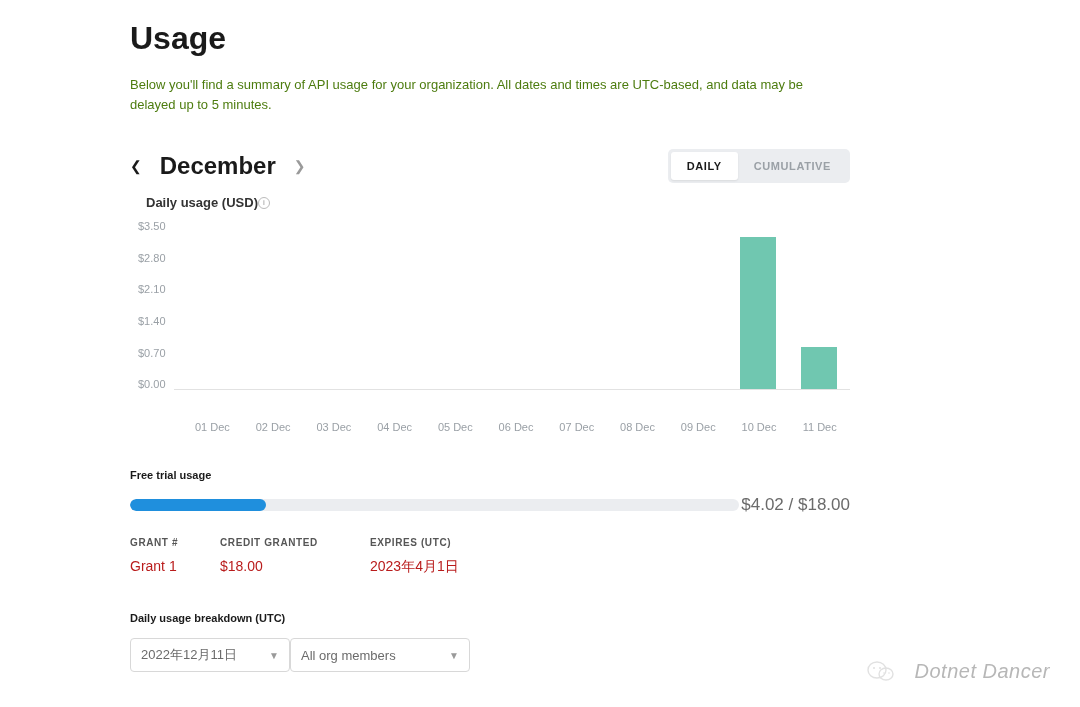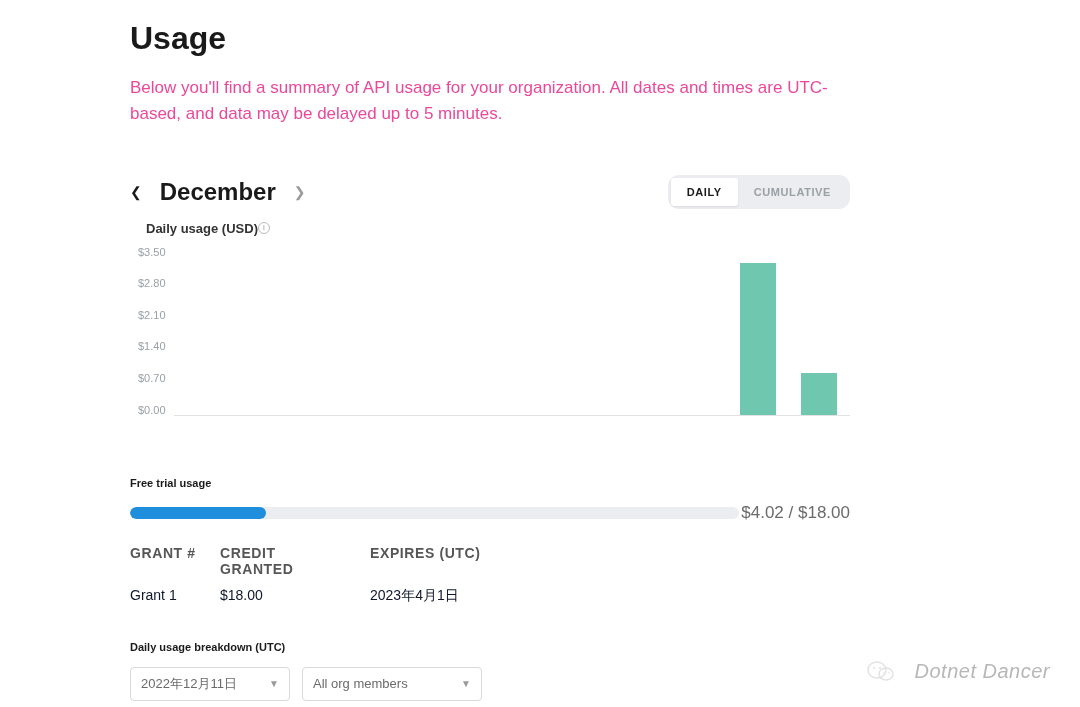--- a/index.html
+++ b/index.html
@@ -11,24 +11,24 @@
     width: 1080px;
   }
   .page { width: 720px; }
 
   h1.page-title {
     font-size: 32px;
     font-weight: 700;
     margin-bottom: 18px;
   }
   .description {
-    font-size: 17px;
-    color: #ec4899;
+    font-size: 13px;
+    color: #4d7c0f;
     line-height: 1.55;
-    margin-bottom: 47px;
+    margin-bottom: 34px;
     max-width: 700px;
   }
 
   
   .month-row {
     display: flex;
     align-items: center;
     justify-content: space-between;
     margin-bottom: 12px;
   }
@@ -44,21 +44,21 @@
     user-select: none;
   }
   .month-nav .chev.left { color: #1a1a1a; }
   .month-label {
     font-size: 24px;
     font-weight: 700;
   }
   .toggle-group {
     display: flex;
     background: #ebedf0;
-    border-radius: 11px;
+    border-radius: 5px;
     padding: 3px;
   }
   .toggle-btn {
     font-size: 11px;
     letter-spacing: 0.6px;
     font-weight: 700;
     padding: 8px 16px;
     border: none;
     background: transparent;
     color: #9aa0a6;
@@ -167,38 +167,37 @@
     color: #6b6b6b;
     white-space: nowrap;
   }
 
   .grant-table { margin-bottom: 36px; }
   .grant-head, .grant-row {
     display: flex;
     gap: 20px;
   }
   .grant-head {
-    font-size: 14px;
+    font-size: 10px;
     letter-spacing: 0.6px;
     font-weight: 700;
     color: #565656;
     margin-bottom: 10px;
   }
   .col-grant { width: 70px; }
   .col-credit { width: 130px; }
   .col-exp { width: 150px; }
   .grant-row {
     font-size: 14px;
-    color: #0f172a;
+    color: #b91c1c;
   }
 
   
   .selectors {
     display: flex;
-    gap: 12px;
     margin-top: 4px;
   }
   .select-box {
     display: flex;
     align-items: center;
     justify-content: space-between;
     border: 1px solid #d8d8d8;
     border-radius: 4px;
     padding: 7px 10px;
     font-size: 13px;
@@ -294,20 +293,33 @@
             </div>
             <div class="bar-slot">
               <div class="bar" style="height: 90%;"></div>
             </div>
             <div class="bar-slot">
               <div class="bar" style="height: 24.8571%;"></div>
             </div>
           </div>
       </div>
     </div>
+    <div class="x-axis" id="x-axis">
+        <div class="x-tick">01 Dec</div>
+        <div class="x-tick">02 Dec</div>
+        <div class="x-tick">03 Dec</div>
+        <div class="x-tick">04 Dec</div>
+        <div class="x-tick">05 Dec</div>
+        <div class="x-tick">06 Dec</div>
+        <div class="x-tick">07 Dec</div>
+        <div class="x-tick">08 Dec</div>
+        <div class="x-tick">09 Dec</div>
+        <div class="x-tick">10 Dec</div>
+        <div class="x-tick">11 Dec</div>
+      </div>
   </div>
 
   <h2 class="section-title">Free trial usage</h2>
   <div class="trial-row">
     <div class="progress">
       <div class="progress-fill" id="progress-fill" style="width: 22.3333%;"></div>
     </div>
     <div class="trial-value">$4.02 / $18.00</div>
   </div>
 

